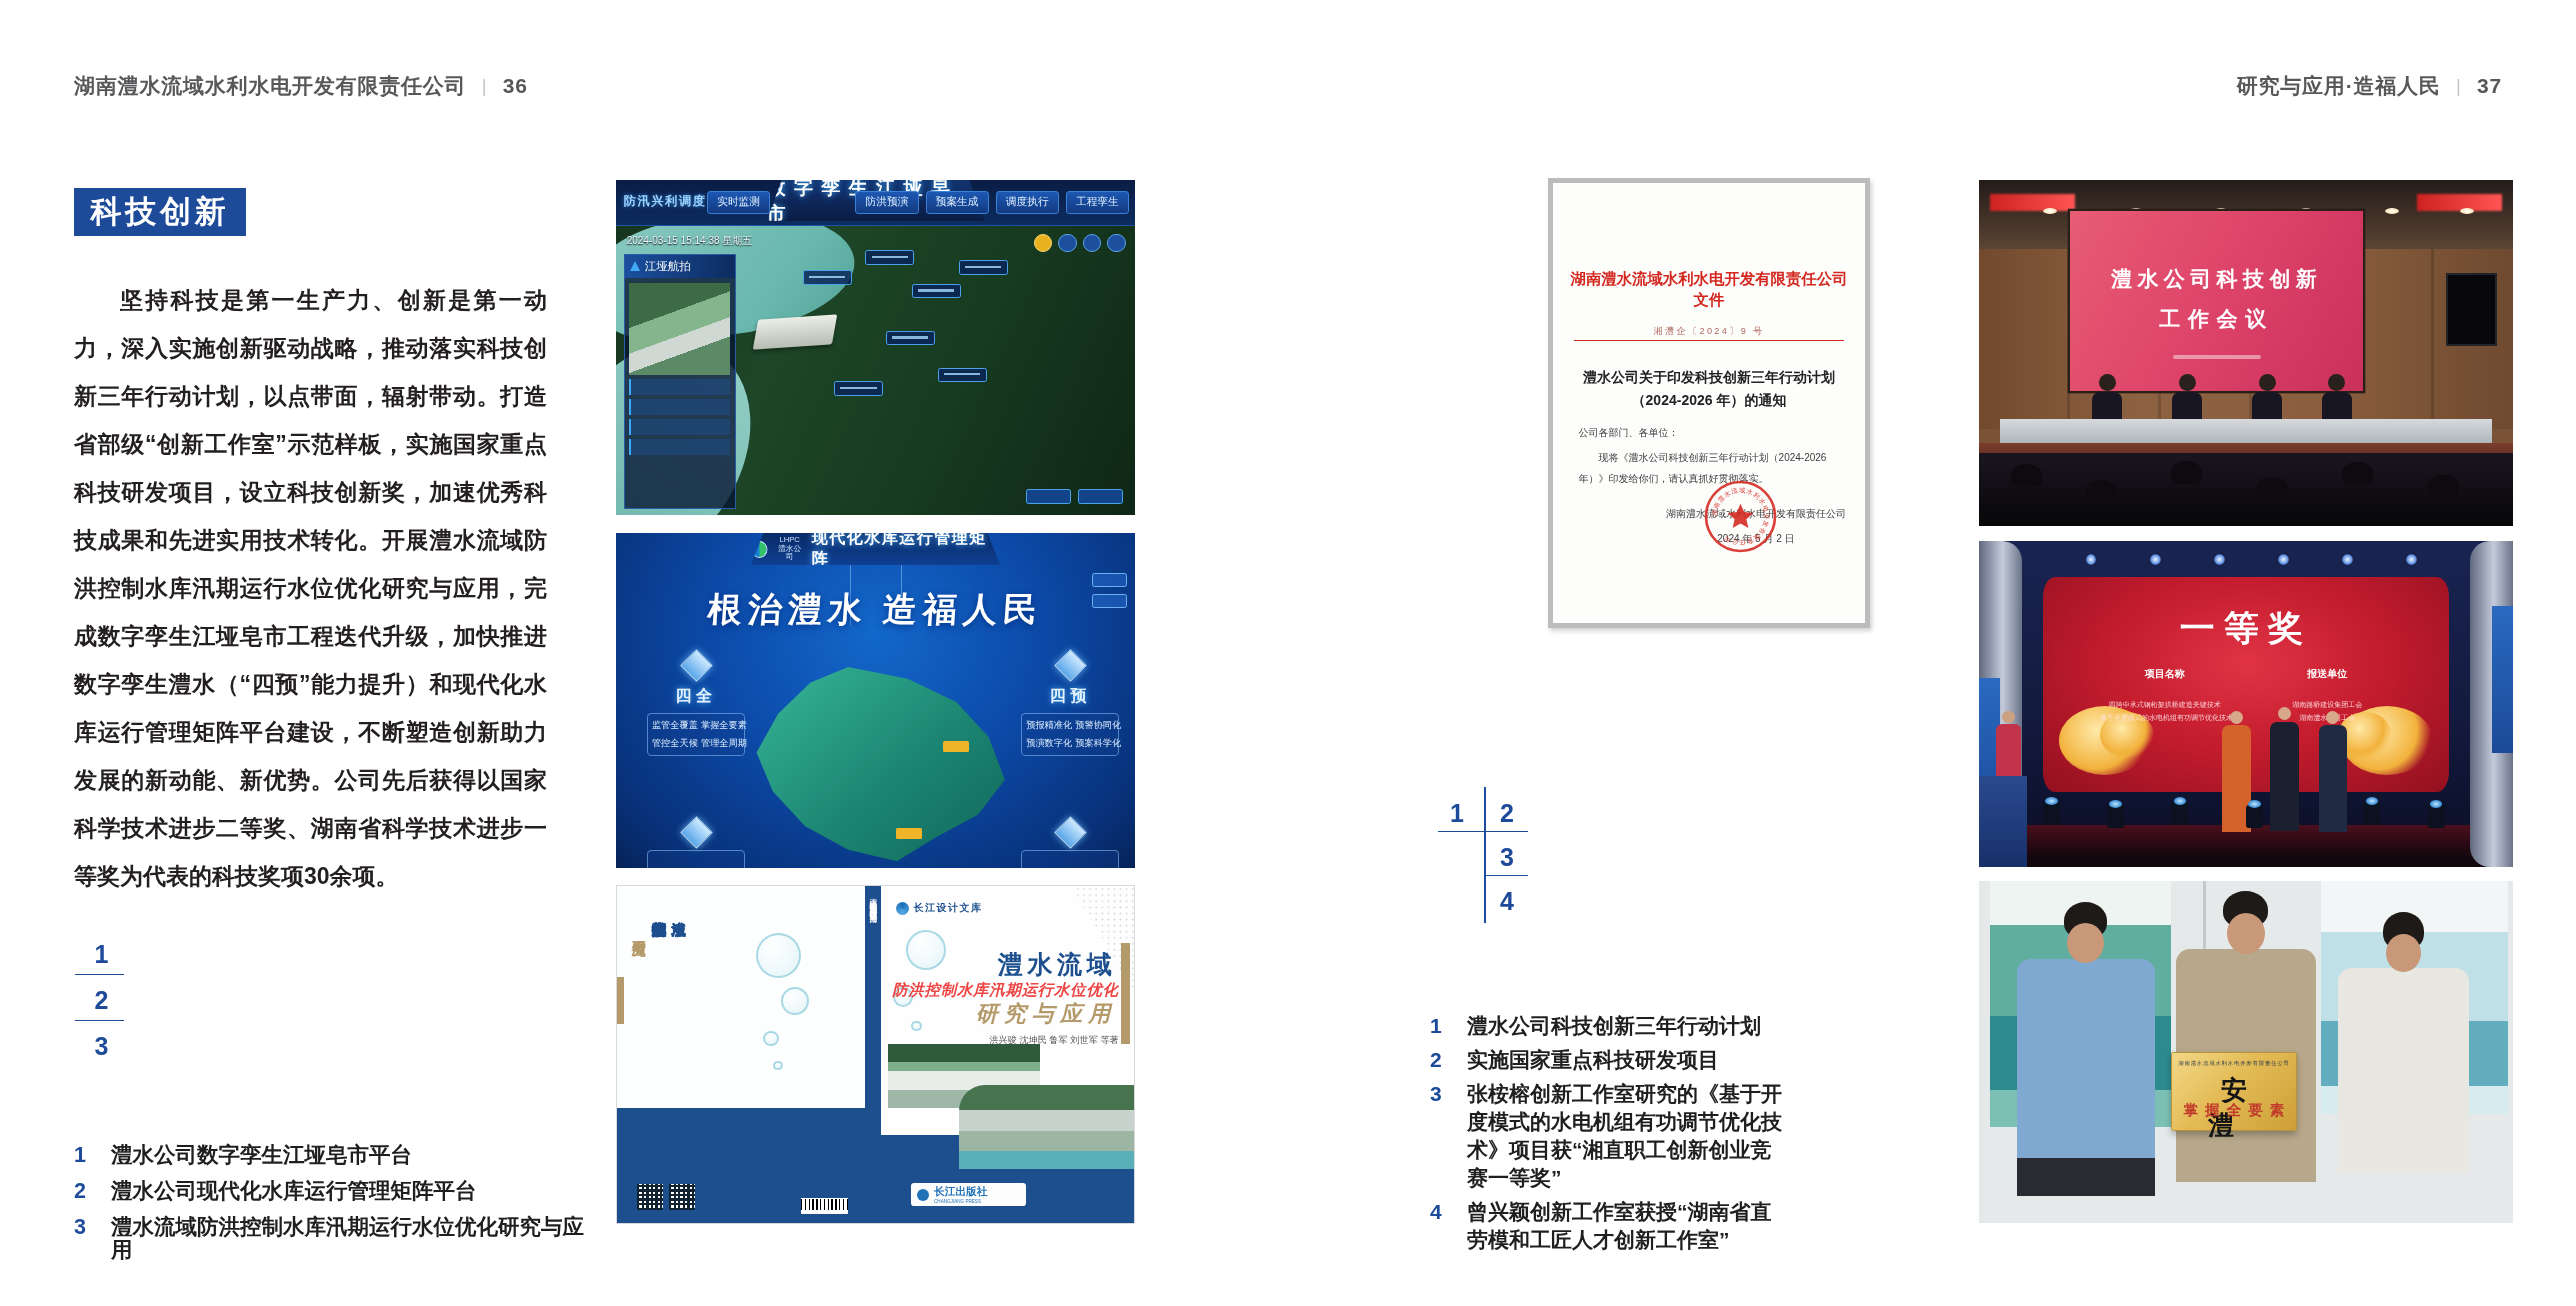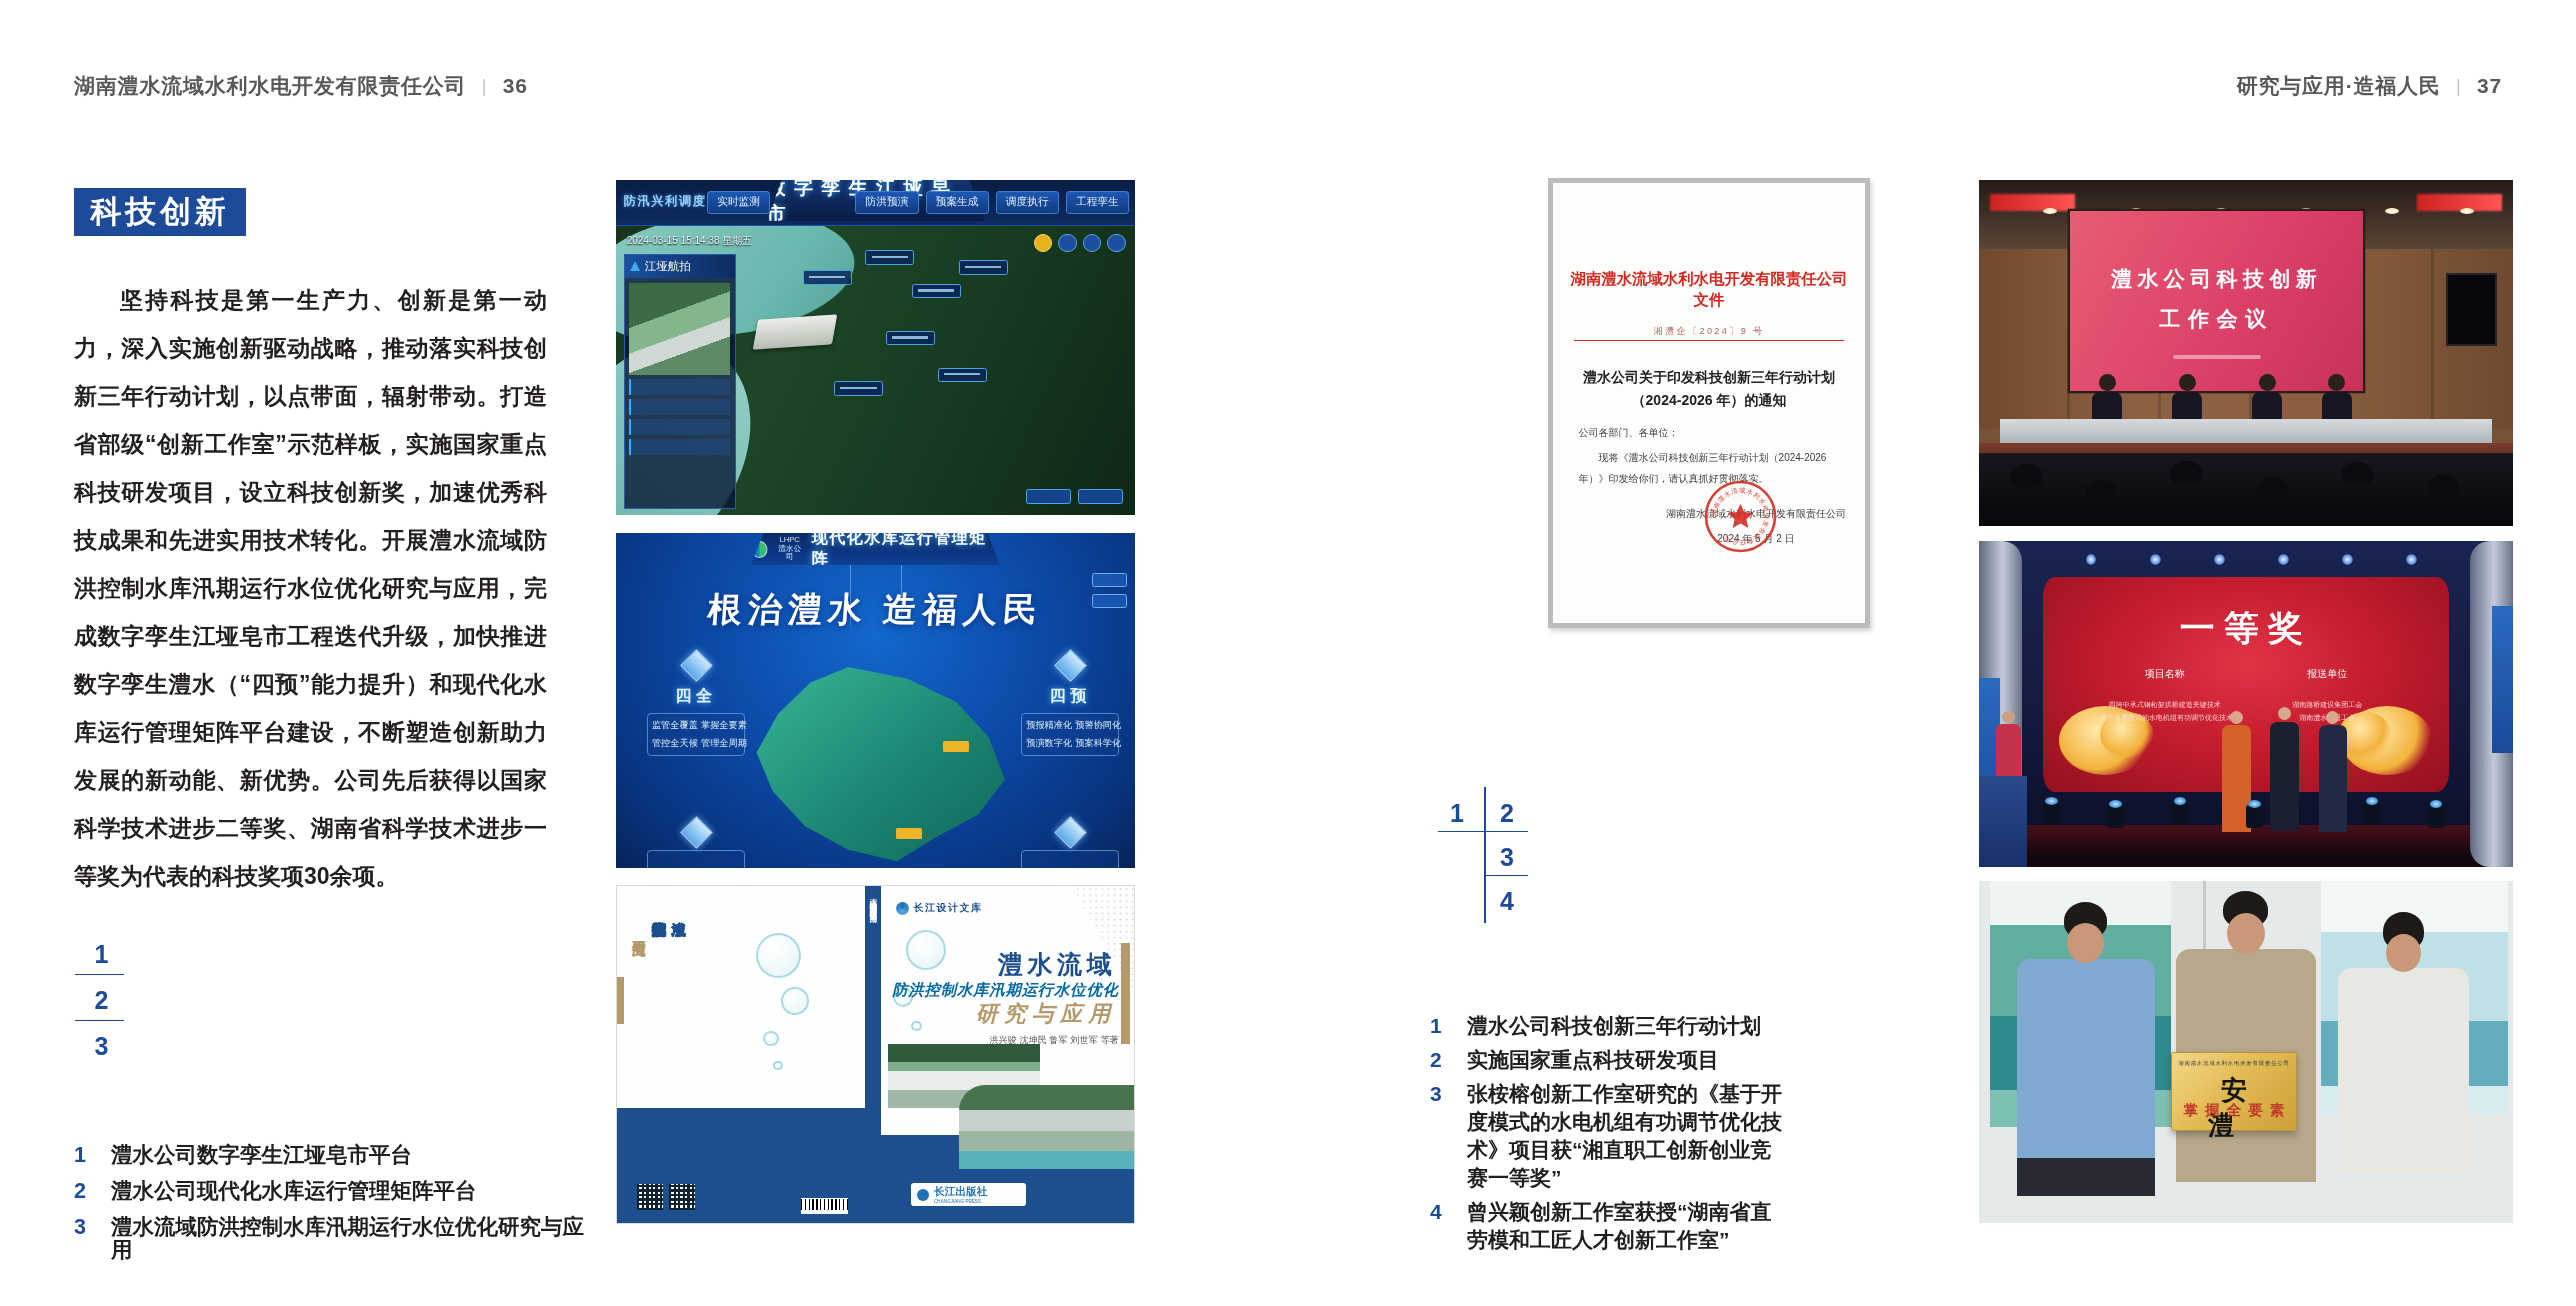--- a/index.html
+++ b/index.html
@@ -148,21 +148,21 @@
   .bk-dots { position:absolute; right:0; top:0; width:45%; height:32%; opacity:.55;
              background-image:radial-gradient(#c3cdd8 1px, transparent 1.1px);
              background-size:6.1px 6.1px; clip-path:polygon(45% 0,100% 0,100% 100%); }
   .bk-series { position:absolute; left:6%; top:4.5%; display:flex; align-items:center; gap:4.6px; }
   .bk-series .lg { width:13px; height:13px; border-radius:50%;
                    background:conic-gradient(#1d6fb8,#53a7e0,#1d6fb8); }
   .bk-series .tx { font-size:10px; color:#1d4f8f; font-weight:bold; letter-spacing:1.5px; }
   .bk-tanbar { position:absolute; right:1.5%; top:17%; width:3.6%; height:30%; background:#b49a6a; }
   .bk-t1 { position:absolute; right:7%; top:18.5%; font-size:25px; color:#1d4f8f; font-weight:900;
            letter-spacing:4.6px; }
-  .bk-t2 { position:absolute; right:6%; top:28%; font-size:15.4px; color:#0369a1; font-weight:800;
+  .bk-t2 { position:absolute; right:6%; top:28%; font-size:15.4px; color:#ef4444; font-weight:800;
            font-style:italic; letter-spacing:0.8px; }
   .bk-t3 { position:absolute; right:7%; top:33.5%; font-size:22px; color:#b49a6a; font-weight:900;
            font-style:italic; letter-spacing:6.1px; }
   .bk-authors { position:absolute; right:6%; top:44%; font-size:9.2px; color:#555; }
   .bk-ph1 { position:absolute; left:3%; top:47%; width:60%; height:19%;
             border-radius:0 0 26px 0; overflow:hidden;
             background:linear-gradient(180deg,#2f5a3c 0 28%,#7fae8b 28% 42%,#e9edea 42% 72%,#9fb7a6 72%); }
   .bk-ph2 { position:absolute; left:31%; top:59%; width:69%; height:25%;
             border-radius:26px 0 0 0; overflow:hidden;
             background:linear-gradient(180deg,#47734f 0 30%,#c8d2cc 30% 55%,#9db5a3 55% 78%,#59b0b8 78%); z-index:3; }
@@ -245,21 +245,21 @@
              background:radial-gradient(#eaf4ff,#5b8fe0 60%,transparent 75%); }
   .aw-screen { position:absolute; left:12%; top:11%; width:76%; height:66%;
                border-radius:12.3px/20px;
                background:radial-gradient(ellipse at 50% 40%, #e03445 0%, #c51d2e 45%, #931020 100%); z-index:2; }
   .aw-orb { position:absolute; border-radius:50%;
             background:radial-gradient(circle at 40% 35%, #ffe9a8, #f2b23c 55%, rgba(180,80,20,0) 75%); }
   .aw-headline { position:absolute; left:0; right:0; top:13%; text-align:center; color:#fff;
                  font-size:35px; font-weight:bold; letter-spacing:9.2px;
                  font-family:"Liberation Serif", serif; }
   .aw-col { position:absolute; top:42%; width:32%; text-align:center; color:#ffe3e6; }
-  .aw-col .h { font-size:10px; font-weight:normal; margin-bottom:17px; color:#fff; }
+  .aw-col .h { font-size:10px; font-weight:bold; margin-bottom:17px; color:#fff; }
   .aw-col .i { font-size:7px; line-height:13px; opacity:.9; white-space:nowrap; }
   .aw-host { position:absolute; left:2.5%; top:52%; width:6%; height:26%; z-index:4; }
   .aw-host .hd { width:12.3px; height:12.3px; border-radius:50%; background:#caa183; margin:0 auto; }
   .aw-host .bd { width:80%; height:75%; margin:1.5px auto 0; border-radius:6.1px 6.1px 0 0; background:#c3344a; }
   .aw-podium { position:absolute; left:0; top:72%; width:9%; height:28%;
                background:linear-gradient(#2a4a8e,#17306a); z-index:4; }
   .aw-man { position:absolute; width:6.5%; z-index:4; }
   .aw-man .hd { width:13px; height:13px; border-radius:50%; background:#d8a88a; margin:0 auto; }
   .aw-man .bd { width:82%; height:82%; margin:1.5px auto 0; border-radius:7px 7px 0 0; }
   .aw-floorlight { position:absolute; width:17px; height:23px; background:#0b111f;

